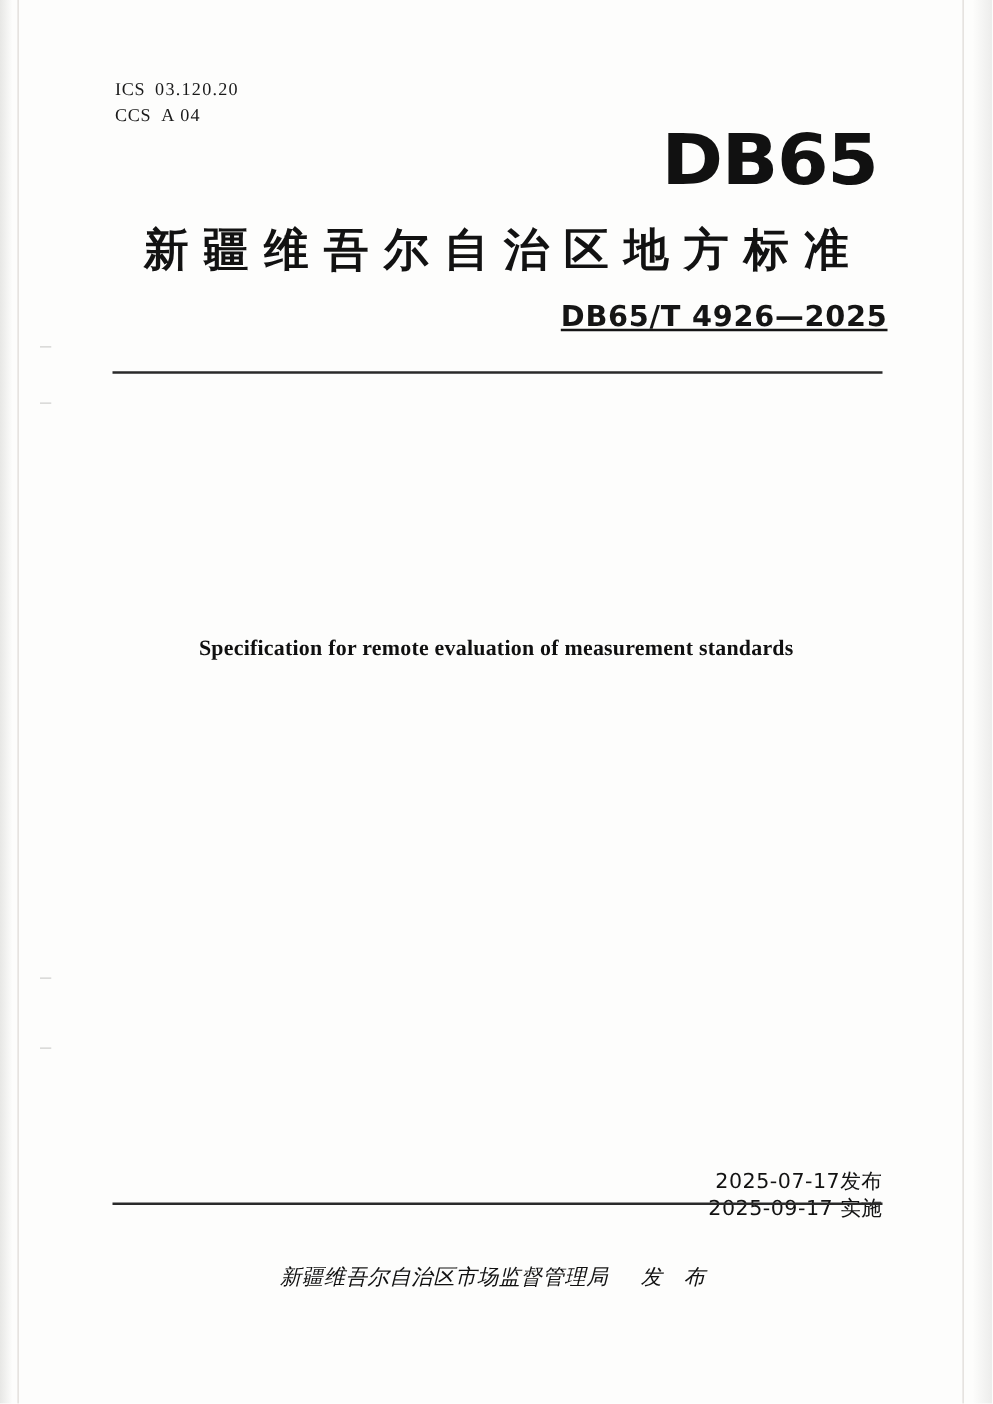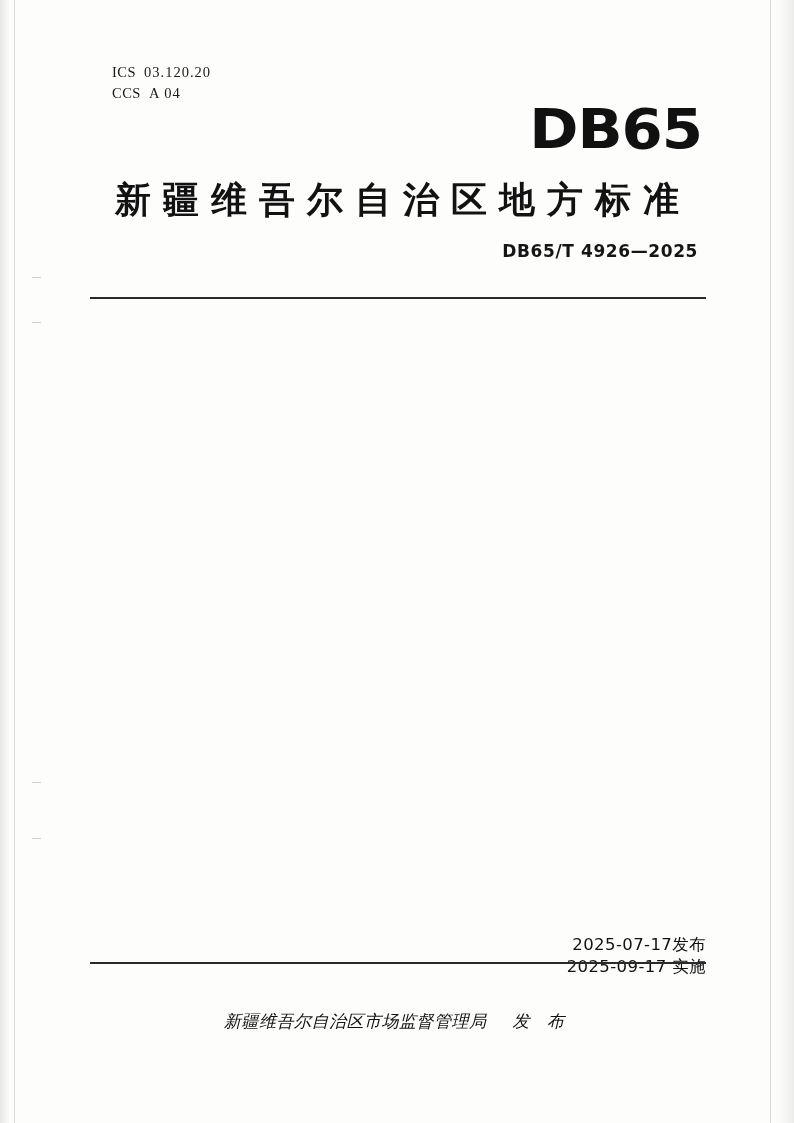--- a/index.html
+++ b/index.html
@@ -48,21 +48,20 @@
     left: 92px;
     top: 62px;
     font-family: "Liberation Serif", serif;
     font-size: 14.5px;
     color: #1a1a1a;
     line-height: 1.45;
     letter-spacing: 0.5px;
   }
   .ics-line span.lbl {
     letter-spacing: 0.5px;
-    margin-left: 20px;
   }
   .ics-line span.val {
     margin-left: 8px;
     letter-spacing: 1px;
   }
   .db-logo {
     position: absolute;
     right: 92px;
     top: 96px;
     font-family: "DejaVu Sans", sans-serif;
@@ -81,27 +80,28 @@
     text-align: center;
     font-family: "DejaVu Sans", sans-serif;
     font-weight: bold;
     font-size: 36px;
     letter-spacing: 12px;
     color: #121212;
     text-indent: 12px;
   }
   .std-number {
     position: absolute;
-    right: 96px;
+    right: 84px;
     top: 241px;
     font-family: "DejaVu Sans", sans-serif;
-    font-size: 17px;
+    font-size: 23px;
     font-weight: bold;
     letter-spacing: 0.6px;
     color: #151515;
+    text-decoration: underline;
   }
   .rule {
     position: absolute;
     left: 90px;
     top: 297px;
     width: 616px;
     height: 2px;
     background: #2a2a2a;
   }
   .doc-title-cn {
@@ -201,20 +201,21 @@
     </div>
 
     <div class="db-logo">DB65</div>
 
     <div class="std-title">新疆维吾尔自治区地方标准</div>
 
     <div class="std-number">DB65/T 4926—2025</div>
 
     <div class="rule"></div>
 
+    <div class="doc-title-en">Specification for remote evaluation of measurement standards</div>
 
     <div class="date-row">
       <span>2025-07-17发布</span>
       <span>2025-09-17 实施</span>
     </div>
     <div class="rule-bottom"></div>
 
     <div class="issuer">
       <span>新疆维吾尔自治区市场监督管理局</span><span class="verb">发 布</span>
     </div>

